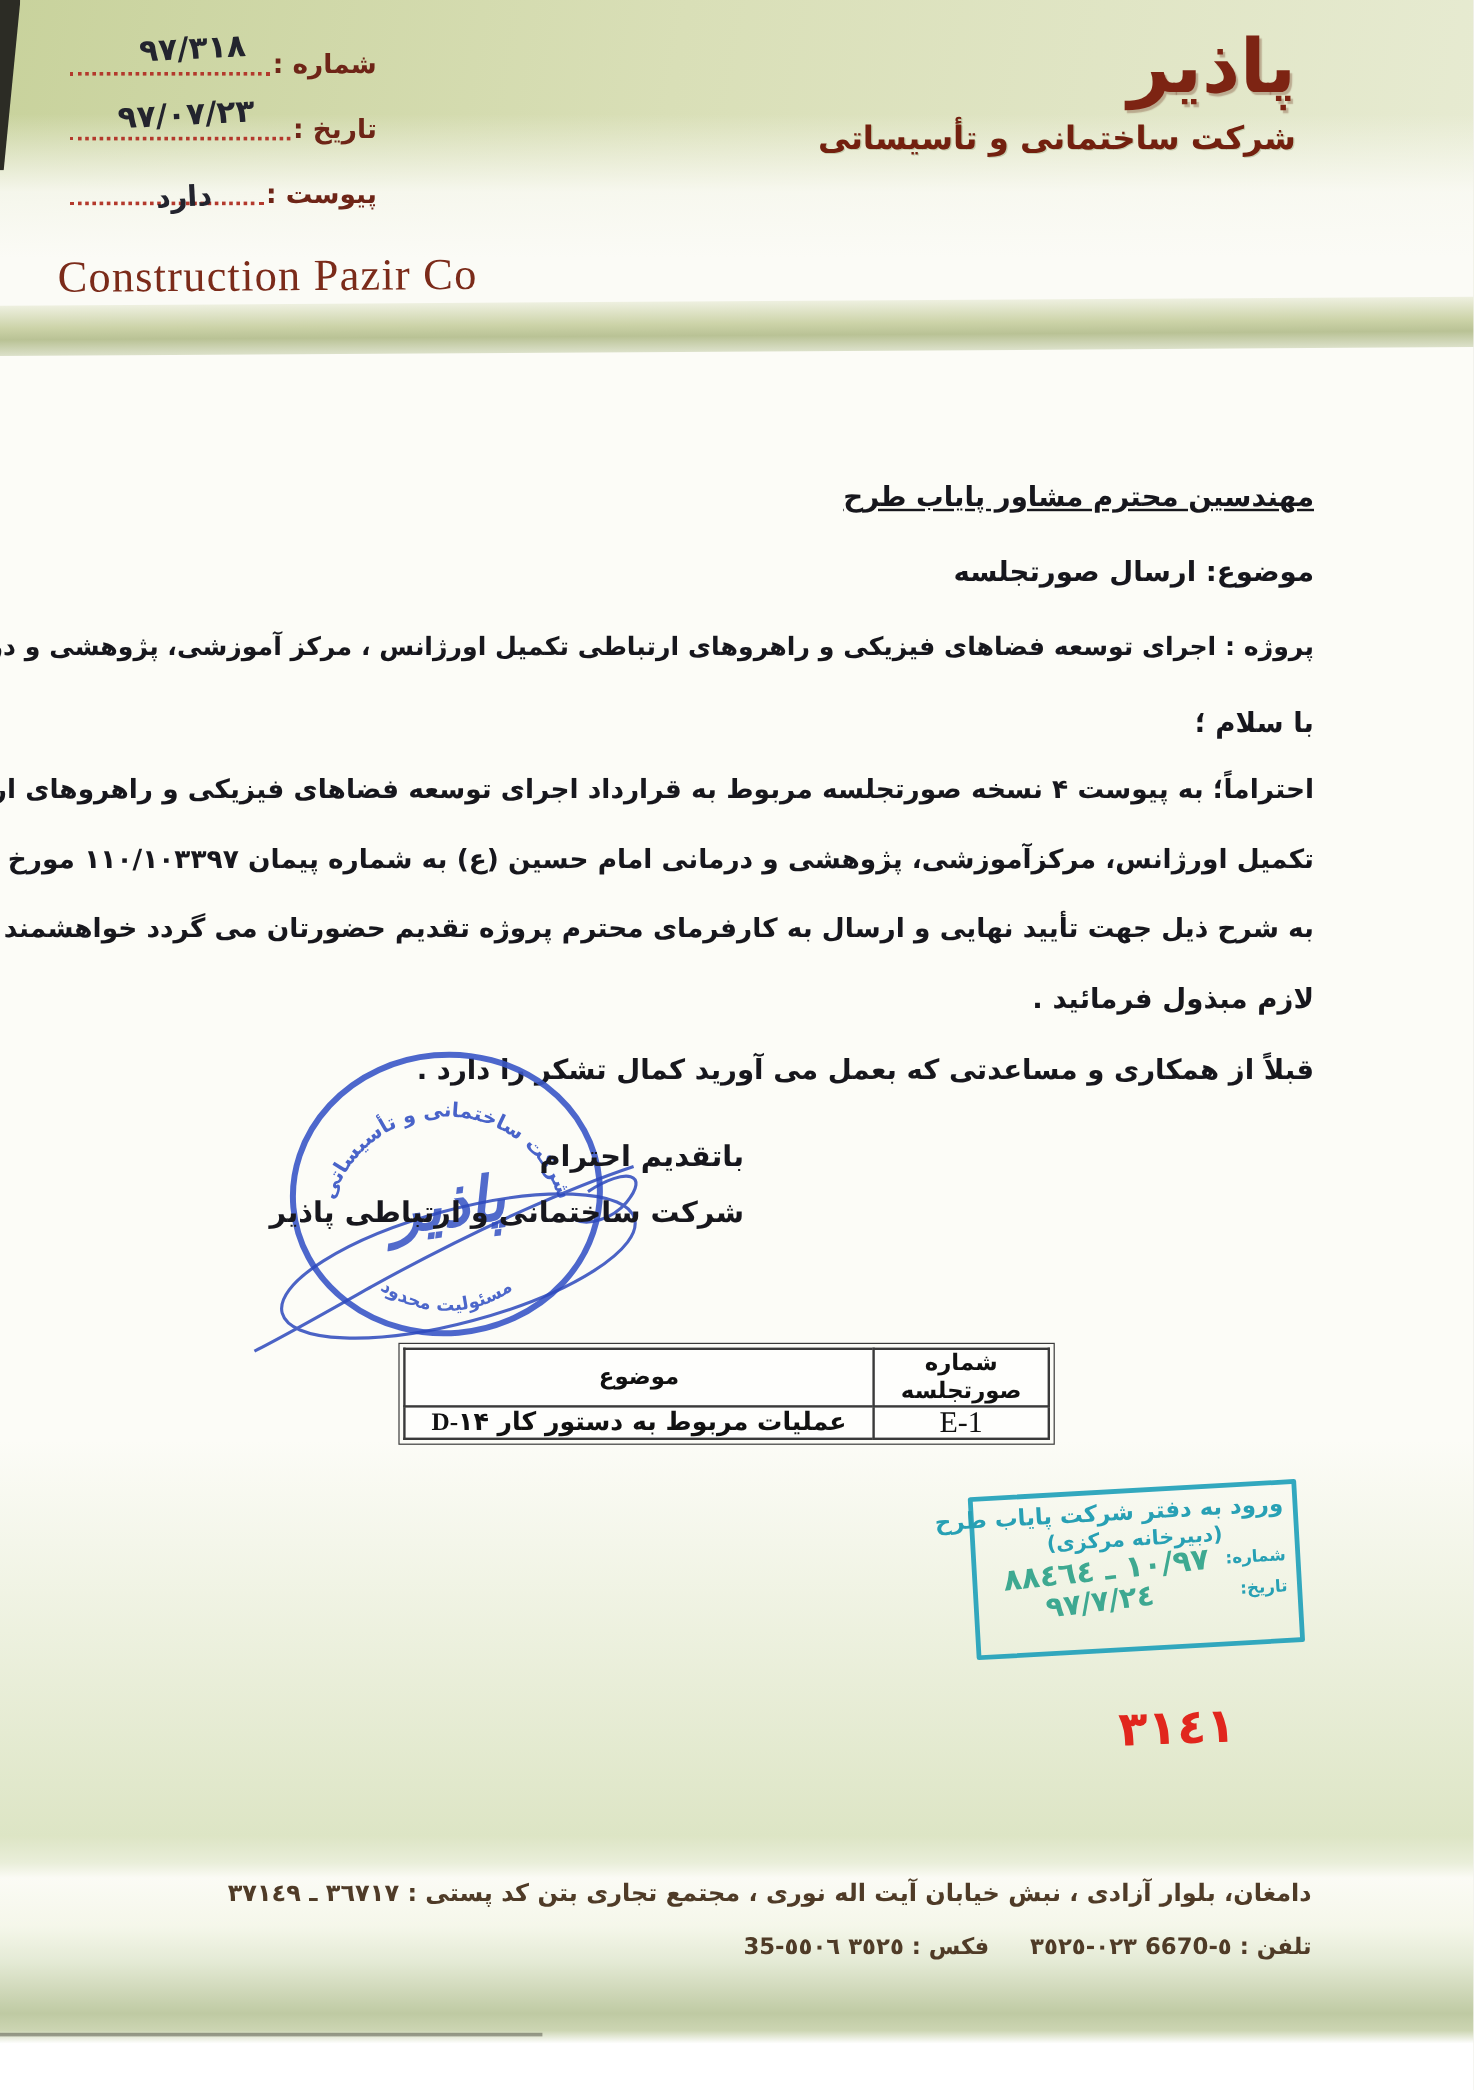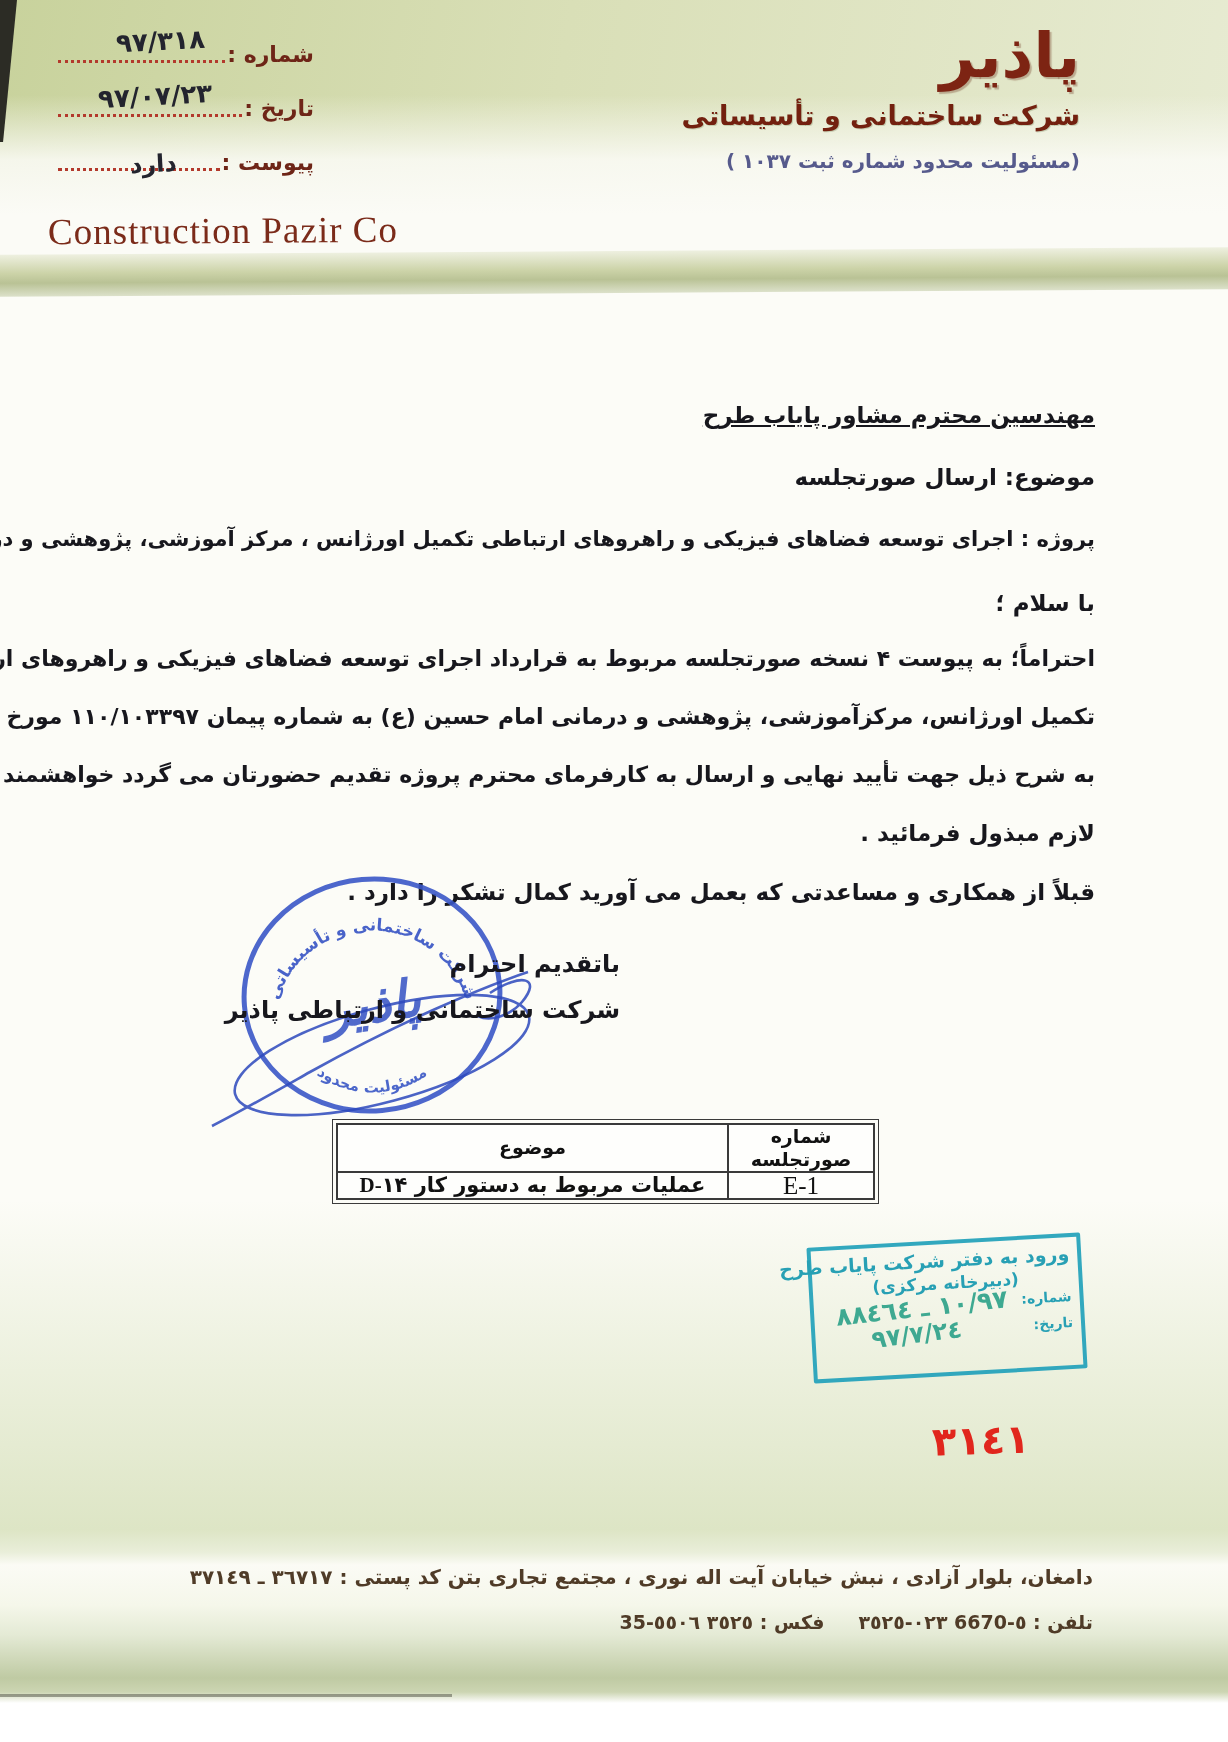--- a/index.html
+++ b/index.html
@@ -143,21 +143,20 @@
     <div class="meta-row" style="top:118px;">
       <span class="meta-label">پیوست :</span>
       <span class="meta-dots"></span>
       <span class="meta-value" style="left:72px;bottom:0px;font-size:24px;">دارد</span>
     </div>
   </div>
 
   <div class="brand">
     <div class="brand-logo">پاذیر</div>
     <div class="brand-company">شرکت ساختمانی و تأسیساتی</div>
-    <div class="brand-reg">(مسئولیت محدود  شماره ثبت ۱۰۳۷ )</div>
   </div>
   <div class="latin-name">Construction Pazir Co</div>
 
   <div class="letter">
     <div class="lline t-right addressee" style="padding-left:0;right:0;left:auto;">مهندسین محترم مشاور پایاب طرح</div>
     <div class="lline t-right subject">موضوع: ارسال صورتجلسه</div>
     <div class="lline t-right project">پروژه : اجرای توسعه فضاهای فیزیکی و راهروهای ارتباطی تکمیل اورژانس ، مرکز آموزشی، پژوهشی و درمانی  امام حسین (ع)</div>
     <div class="lline t-right salutation">با سلام ؛</div>
     <div class="lline t-just p1">احتراماً؛ به پیوست ۴ نسخه صورتجلسه مربوط به قرارداد اجرای توسعه فضاهای فیزیکی و راهروهای ارتباطی</div>
     <div class="lline t-just p2">تکمیل اورژانس، مرکزآموزشی، پژوهشی و درمانی امام حسین (ع) به شماره پیمان ۱۱۰/۱۰۳۳۹۷ مورخ ۱۳۹۶/۱۰/۱۹</div>

